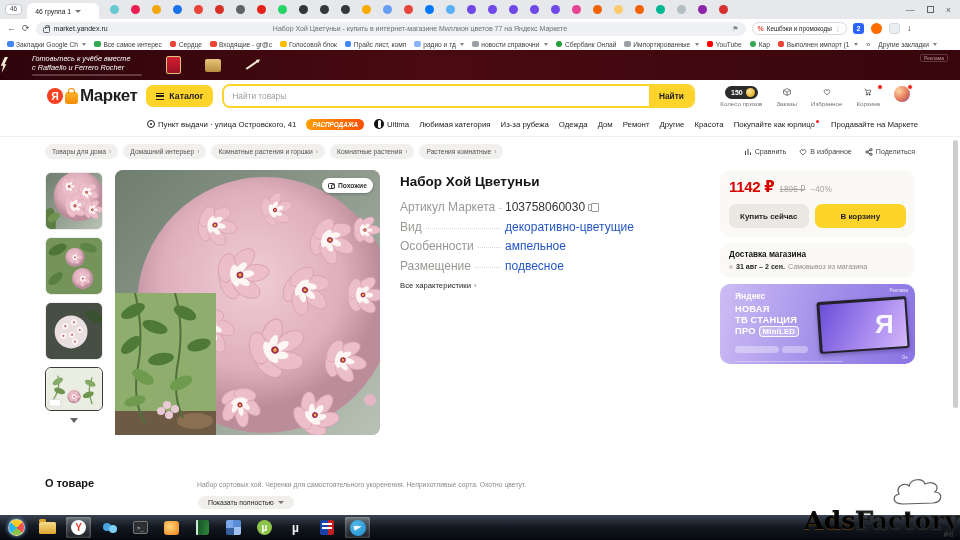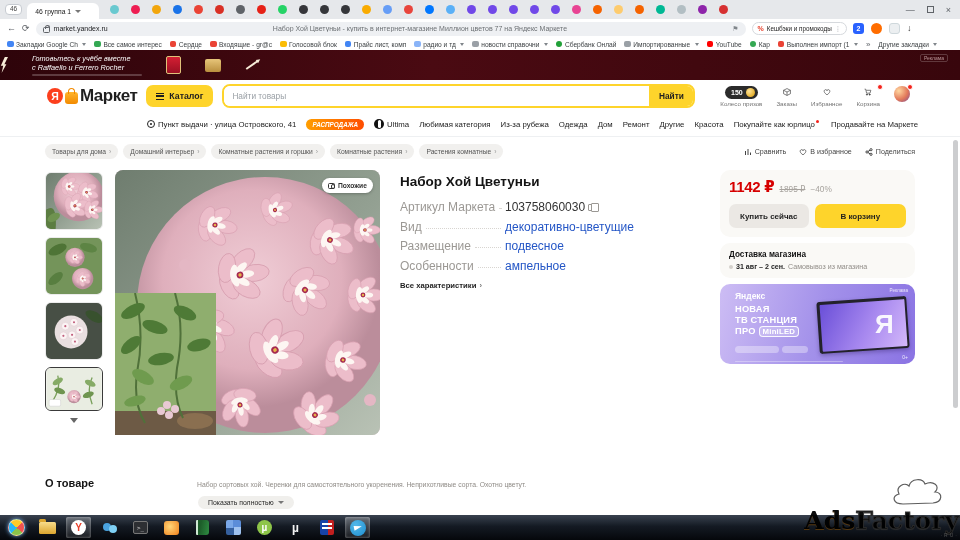--- a/index.html
+++ b/index.html
@@ -102,21 +102,21 @@
 
 .info{position:absolute;left:400px;top:174px;width:300px}
 .ptitle{font-size:13.5px;font-weight:bold;color:#141414;margin-bottom:11px}
 .spec{display:flex;align-items:baseline;font-size:12px;margin-bottom:5.5px}
 .slabel{color:#9b9894;flex:none}
 .leader{flex:1;border-bottom:1px dotted #d8d5d1;margin:0 4px;transform:translateY(-2px)}
 .sval{width:195px;flex:none;color:#2456c6;display:flex;align-items:center;gap:3px}
 .sval.plain{color:#333}
 .copyico{width:6px;height:7px;border:1px solid #9b9894;border-radius:1px;position:relative;flex:none}
 .copyico::before{content:"";position:absolute;left:1.5px;top:-2px;width:6px;height:7px;border:1px solid #9b9894;border-radius:1px;background:#fff}
-.allspecs{font-size:7.7px;font-weight:700;color:#1f1f1f;margin-top:8px}
+.allspecs{font-size:7.7px;font-weight:400;color:#1f1f1f;margin-top:8px}
 .allspecs::after{content:"›";margin-left:3px;color:#777}
 
 
 .buybox{position:absolute;left:720px;top:170px;width:195px}
 .card{background:#faf9f6;border-radius:10px;margin-bottom:6px}
 .pricecard{padding:8px 9px 9px}
 .prow{display:flex;align-items:baseline;gap:5px}
 .price{font-size:15px;font-weight:800;color:#d60000;letter-spacing:-.3px}
 .oldp{font-size:8.3px;color:#a7a39e;text-decoration:line-through}
 .disc{font-size:8.3px;color:#a7a39e}
@@ -601,28 +601,28 @@
           <span>103758060030</span>
           <span class="copyico"></span>
         </span>
     </div>
     <div class="spec">
       <span class="slabel">Вид</span>
         <span class="leader"></span>
       <span class="sval">декоративно-цветущие</span>
     </div>
     <div class="spec">
+      <span class="slabel">Особенности</span>
+        <span class="leader"></span>
+      <span class="sval">ампельное</span>
+    </div>
+    <div class="spec">
       <span class="slabel">Размещение</span>
         <span class="leader"></span>
       <span class="sval">подвесное</span>
-    </div>
-    <div class="spec">
-      <span class="slabel">Особенности</span>
-        <span class="leader"></span>
-      <span class="sval">ампельное</span>
     </div>
     <div class="allspecs">Все характеристики</div>
   </div>
 
   <div class="buybox">
     <div class="card pricecard">
       <div class="prow">
         <span class="price">1142 ₽</span>
         <span class="oldp">1895 ₽</span>
         <span class="disc">−40%</span>

